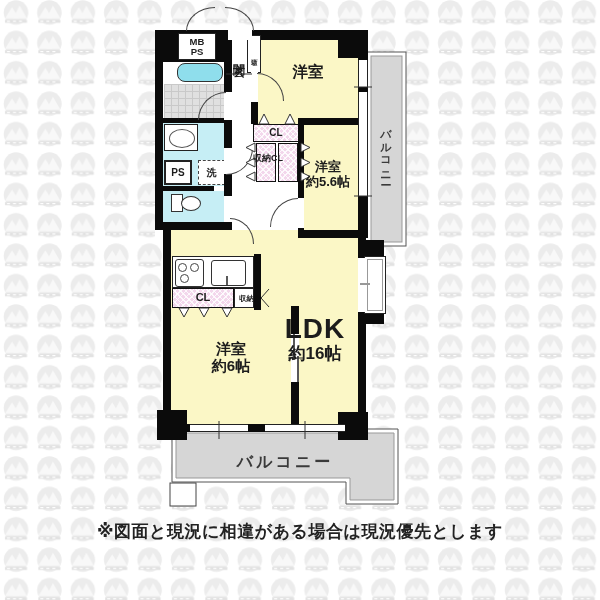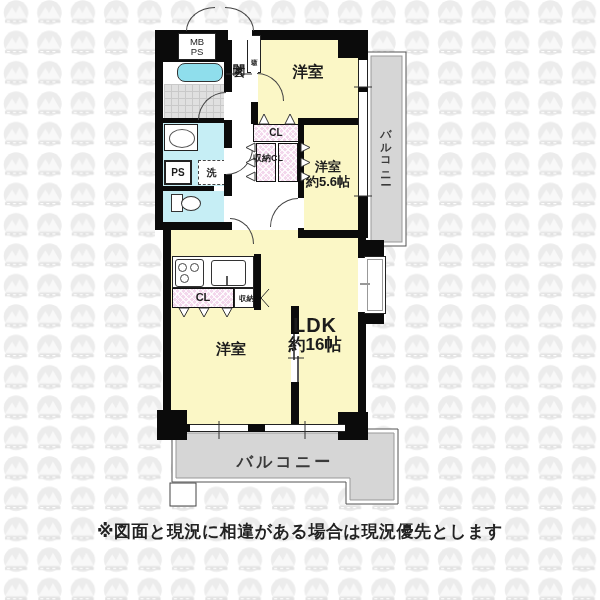--- a/index.html
+++ b/index.html
@@ -87,21 +87,21 @@
 <div class="abs fix" style="left:180px;top:274px;width:7px;height:7px;border:1px solid #444;border-radius:50%"></div>
 <div class="abs fix" style="left:211px;top:260px;width:33px;height:24px;border:1px solid #333;border-radius:3px;background:#fff"></div>
 <div class="abs fix box" style="left:364px;top:256px;width:22px;height:58px;z-index:6"></div>
 
 <div class="pink" style="left:253px;top:124px;width:46px;height:18px"></div>
 <div class="pink" style="left:256px;top:143px;width:20px;height:39px"></div>
 <div class="pink" style="left:278px;top:143px;width:20px;height:39px"></div>
 <div class="pink" style="left:172px;top:288px;width:62px;height:20px"></div>
 <div class="abs fix box" style="left:234px;top:288px;width:20px;height:20px;border-width:1.5px"></div>
 
-<div class="abs box" style="left:178px;top:33px;width:38px;height:27px;z-index:6;flex-direction:column;line-height:1.05;font-size:9.5px;font-weight:400">
+<div class="abs box" style="left:178px;top:33px;width:38px;height:27px;z-index:6;flex-direction:column;line-height:1.05;font-size:9.5px;font-weight:700">
   <span>MB</span>
   <span>PS</span>
 </div>
 <div class="abs box" style="left:247px;top:35px;width:14px;height:38px;z-index:6">
   <span class="vtext" style="font-size:6.5px;letter-spacing:0">下駄箱</span>
 </div>
 <div class="abs box" style="left:164px;top:160px;width:28px;height:25px;border-width:2px;z-index:4;font-size:10px;font-weight:700">
   <span>PS</span>
 </div>
 <div class="abs" style="left:198px;top:160px;width:27px;height:25px;border:1px dashed #444;box-sizing:border-box;z-index:4;display:flex;align-items:center;justify-content:center;font-size:10px;font-weight:700;background:#fff">
@@ -184,23 +184,24 @@
 
 <div class="lbl" style="left:258px;top:63px;width:100px;font-size:15.5px;line-height:1.15">
   <div>洋室</div>
 </div>
 <div class="lbl" style="left:292px;top:160px;width:72px;font-size:13px;line-height:1.15">
   <div>洋室</div>
   <div>約5.6帖</div>
 </div>
 <div class="lbl" style="left:171px;top:340px;width:120px;font-size:15px;line-height:1.15">
   <div>洋室</div>
+  <div>約6帖</div>
 </div>
 <div class="lbl" style="left:260px;top:314px;width:110px;line-height:1.1">
-  <div style="font-size:20px;letter-spacing:1px">LDK</div>
+  <div style="font-size:28px;letter-spacing:1px">LDK</div>
   <div style="font-size:17px">約16帖</div>
 </div>
 <div class="lbl" style="left:253px;top:127px;width:46px;font-size:10px">CL</div>
 <div class="lbl" style="left:240px;top:152px;width:56px;font-size:9px">収納CL</div>
 <div class="lbl" style="left:172px;top:291px;width:62px;font-size:11px">CL</div>
 <div class="lbl" style="left:234px;top:294px;width:25px;font-size:7.5px">収納</div>
 <div class="lbl vtext" style="left:230px;top:37px;height:36px;font-size:12px">玄関</div>
 <div class="lbl" style="left:200px;top:452px;width:170px;font-size:16px;letter-spacing:3px;font-weight:700;color:#3a3a3a">バルコニー</div>
 <div class="lbl vtext" style="left:378px;top:108px;height:86px;font-size:11px;letter-spacing:2px;color:#3a3a3a">バルコニー</div>
 <div class="lbl" id="disclaimer">※図面と現況に相違がある場合は現況優先とします</div>

